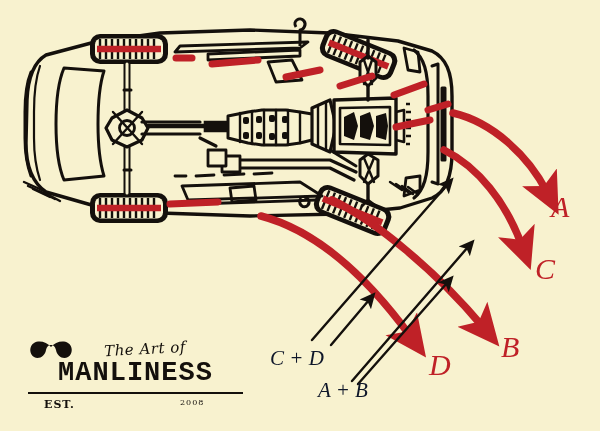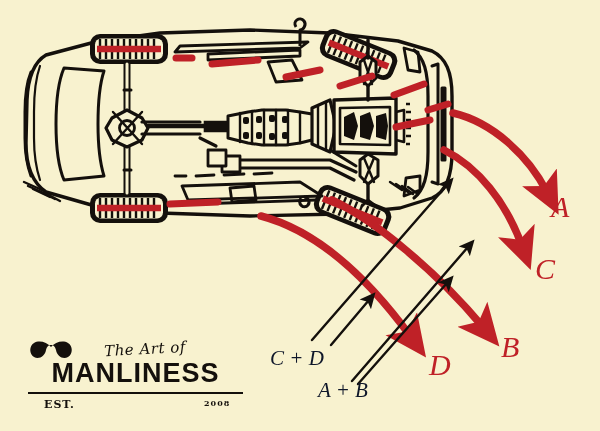--- a/index.html
+++ b/index.html
@@ -16,31 +16,31 @@
   .lbl-red{color:#bf2127;font-size:30px;font-weight:400;}
   .lbl-blk{color:#0f172a;font-size:21px;font-weight:400;}
   #logo{position:absolute;left:28px;top:340px;width:215px;height:82px;}
   .logo-script{
     position:absolute;left:62px;top:0px;width:110px;text-align:center;
     font-family:"DejaVu Serif", serif;font-style:italic;font-size:15px;
     color:#14100c;letter-spacing:.5px;transform:rotate(-3deg);
   }
   .logo-main{
     position:absolute;left:0px;top:18px;width:215px;text-align:center;
-    font-family:Liberation Sans, sans-serif;font-weight:bold;font-size:27px;
+    font-family:Liberation Mono, monospace;font-weight:bold;font-size:27px;
     color:#14100c;letter-spacing:1px;
   }
   .logo-rule{position:absolute;left:0;top:52px;width:215px;height:2px;background:#14100c;}
   .logo-est{
     position:absolute;left:16px;top:58px;font-family:"DejaVu Serif",serif;
     font-weight:bold;font-size:11px;color:#14100c;letter-spacing:1px;
   }
   .logo-year{
-    position:absolute;left:176px;top:58px;font-family:"DejaVu Serif",serif;
-    font-weight:bold;font-size:8px;color:#14100c;letter-spacing:1px;text-align:right;
+    position:absolute;left:152px;top:58px;font-family:"DejaVu Serif",serif;
+    font-weight:normal;font-size:8px;color:#14100c;letter-spacing:1px;text-align:right;
   }
   .logo-mous{position:absolute;left:88px;top:48px;width:46px;height:20px;}
 </style>
 </head>
 <body>
 
 <div id="stage">
 
   <svg width="600" height="431" viewBox="0 0 600 431">
     <defs>

